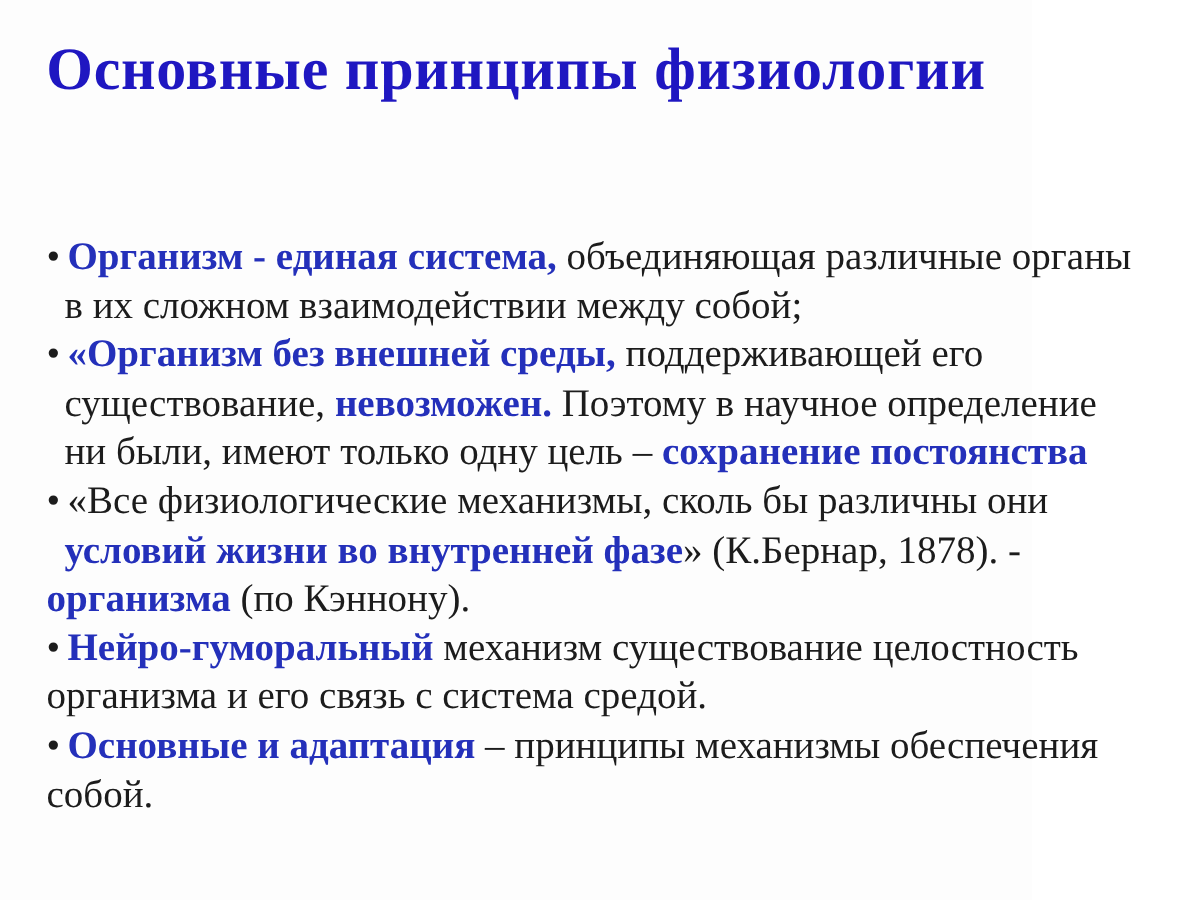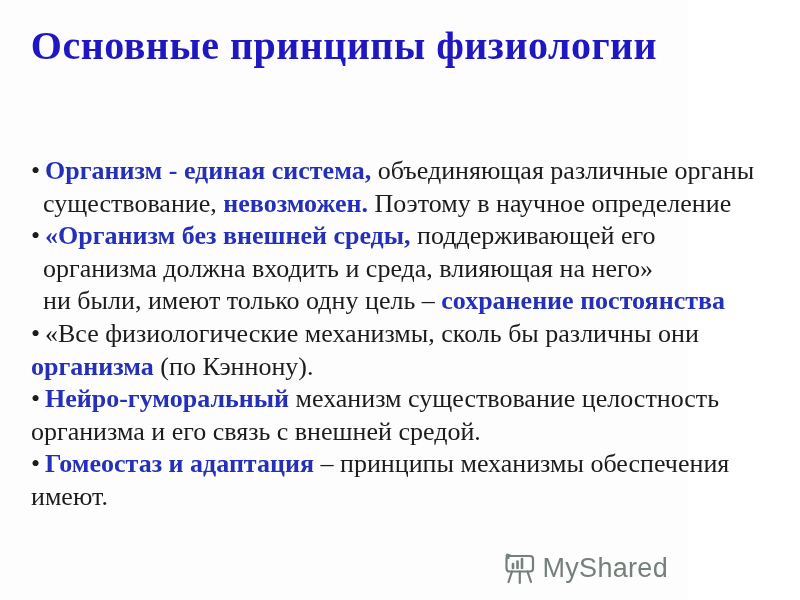--- a/index.html
+++ b/index.html
@@ -65,76 +65,62 @@
 <div class="slide">
 
   <h1 class="title">Основные принципы физиологии</h1>
 
   <div class="body-text">
 
     <div class="line bullet">
       <span class="bul">•</span><span class="seg" data-style="accent">Организм - единая система,</span><span class="seg" data-style="normal"> объединяющая различные органы</span>
     </div>
 
-
     <div class="line cont">
-      <span class="seg" data-style="normal">существование, </span><span class="seg" data-style="accent">невозможен.</span><span class="seg" data-style="normal"> Поэтому в научное определение</span>
+      <span class="seg" data-style="normal">в их сложном взаимодействии между собой;</span>
     </div>
 
     <div class="line bullet">
       <span class="bul">•</span><span class="seg" data-style="accent">«Организм без внешней среды,</span><span class="seg" data-style="normal"> поддерживающей его</span>
     </div>
 
     <div class="line cont">
-      <span class="seg" data-style="normal">организма должна входить и среда, влияющая на него»</span>
+      <span class="seg" data-style="normal">существование, </span><span class="seg" data-style="accent">невозможен.</span><span class="seg" data-style="normal"> Поэтому в научное определение</span>
     </div>
+
 
 
     <div class="line cont">
       <span class="seg" data-style="normal">ни были, имеют только одну цель – </span><span class="seg" data-style="accent">сохранение постоянства</span>
     </div>
 
     <div class="line bullet">
       <span class="bul">•</span><span class="seg" data-style="normal">«Все физиологические механизмы, сколь бы различны они</span>
     </div>
 
+    <div class="line cont">
+      <span class="seg" data-style="accent">условий жизни во внутренней фазе</span><span class="seg" data-style="normal">» (К.Бернар, 1878). -</span>
+    </div>
 
     <div class="line flush">
       <span class="seg" data-style="accent">организма</span><span class="seg" data-style="normal"> (по Кэннону).</span>
     </div>
 
     <div class="line bullet">
       <span class="bul">•</span><span class="seg" data-style="accent">Нейро-гуморальный</span><span class="seg" data-style="normal"> механизм существование целостность</span>
     </div>
 
     <div class="line flush">
-      <span class="seg" data-style="normal">организма и его связь с внешней средой.</span>
+      <span class="seg" data-style="normal">организма и его связь с система средой.</span>
     </div>
 
     <div class="line bullet">
-      <span class="bul">•</span><span class="seg" data-style="accent">Гомеостаз и адаптация</span><span class="seg" data-style="normal"> – принципы механизмы обеспечения</span>
+      <span class="bul">•</span><span class="seg" data-style="accent">Основные и адаптация</span><span class="seg" data-style="normal"> – принципы механизмы обеспечения</span>
     </div>
 
     <div class="line flush">
-      <span class="seg" data-style="normal">имеют.</span>
+      <span class="seg" data-style="normal">собой.</span>
     </div>
 
   </div>
 
-  <a class="watermark">
-    <svg class="wm-icon" width="36" height="38" viewBox="0 0 36 38" fill="none" stroke="#75807a" stroke-width="2.2" stroke-linecap="round" stroke-linejoin="round">
-
-      <path d="M9 7 C4 3.5, 3.5 7.5, 6.5 9" stroke-width="2"></path>
-
-      <rect x="4.5" y="7" width="26.5" height="15.5" rx="3"></rect>
-
-      <path d="M11 19 v-4" stroke-width="2.6"></path>
-      <path d="M15.5 19 v-6.5" stroke-width="2.6"></path>
-      <path d="M20 19 v-9" stroke-width="2.6"></path>
-
-      <path d="M10 22.5 L6.5 33"></path>
-      <path d="M25.5 22.5 L29 33"></path>
-      <path d="M17.8 22.5 L17.8 34"></path>
-    </svg>
-    <span class="wm-label">MyShared</span>
-  </a>
 
 </div>
 
 </body></html>

